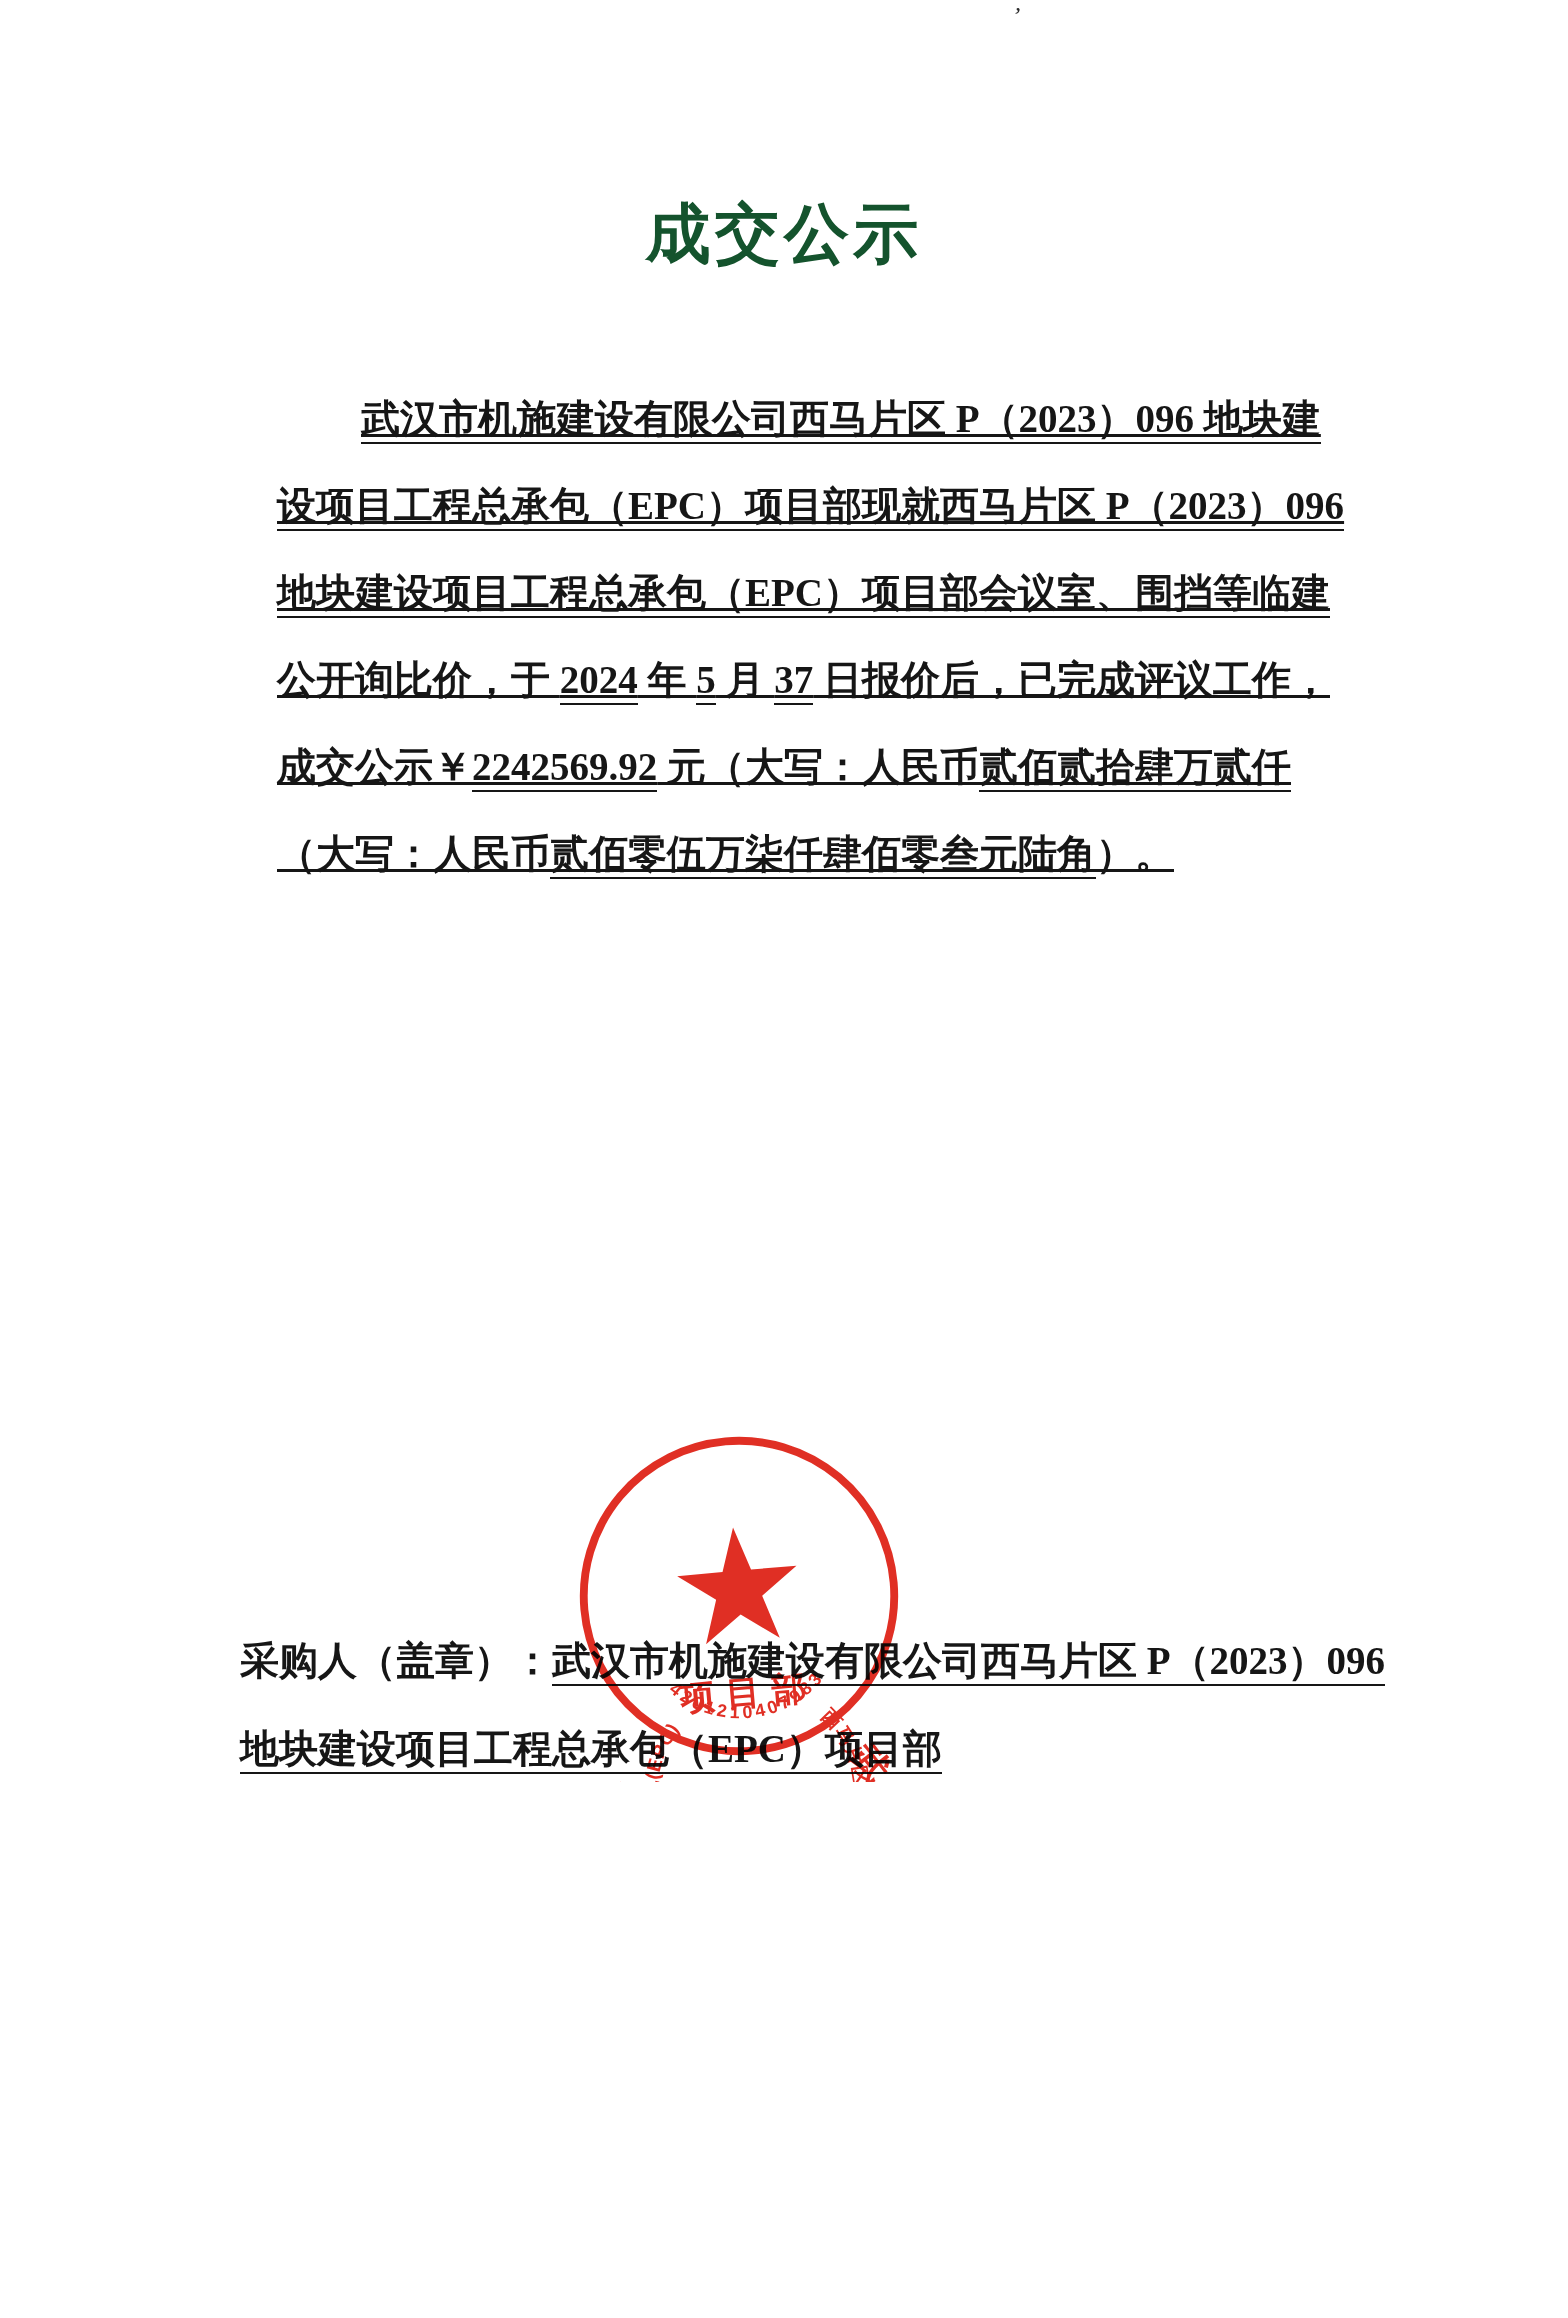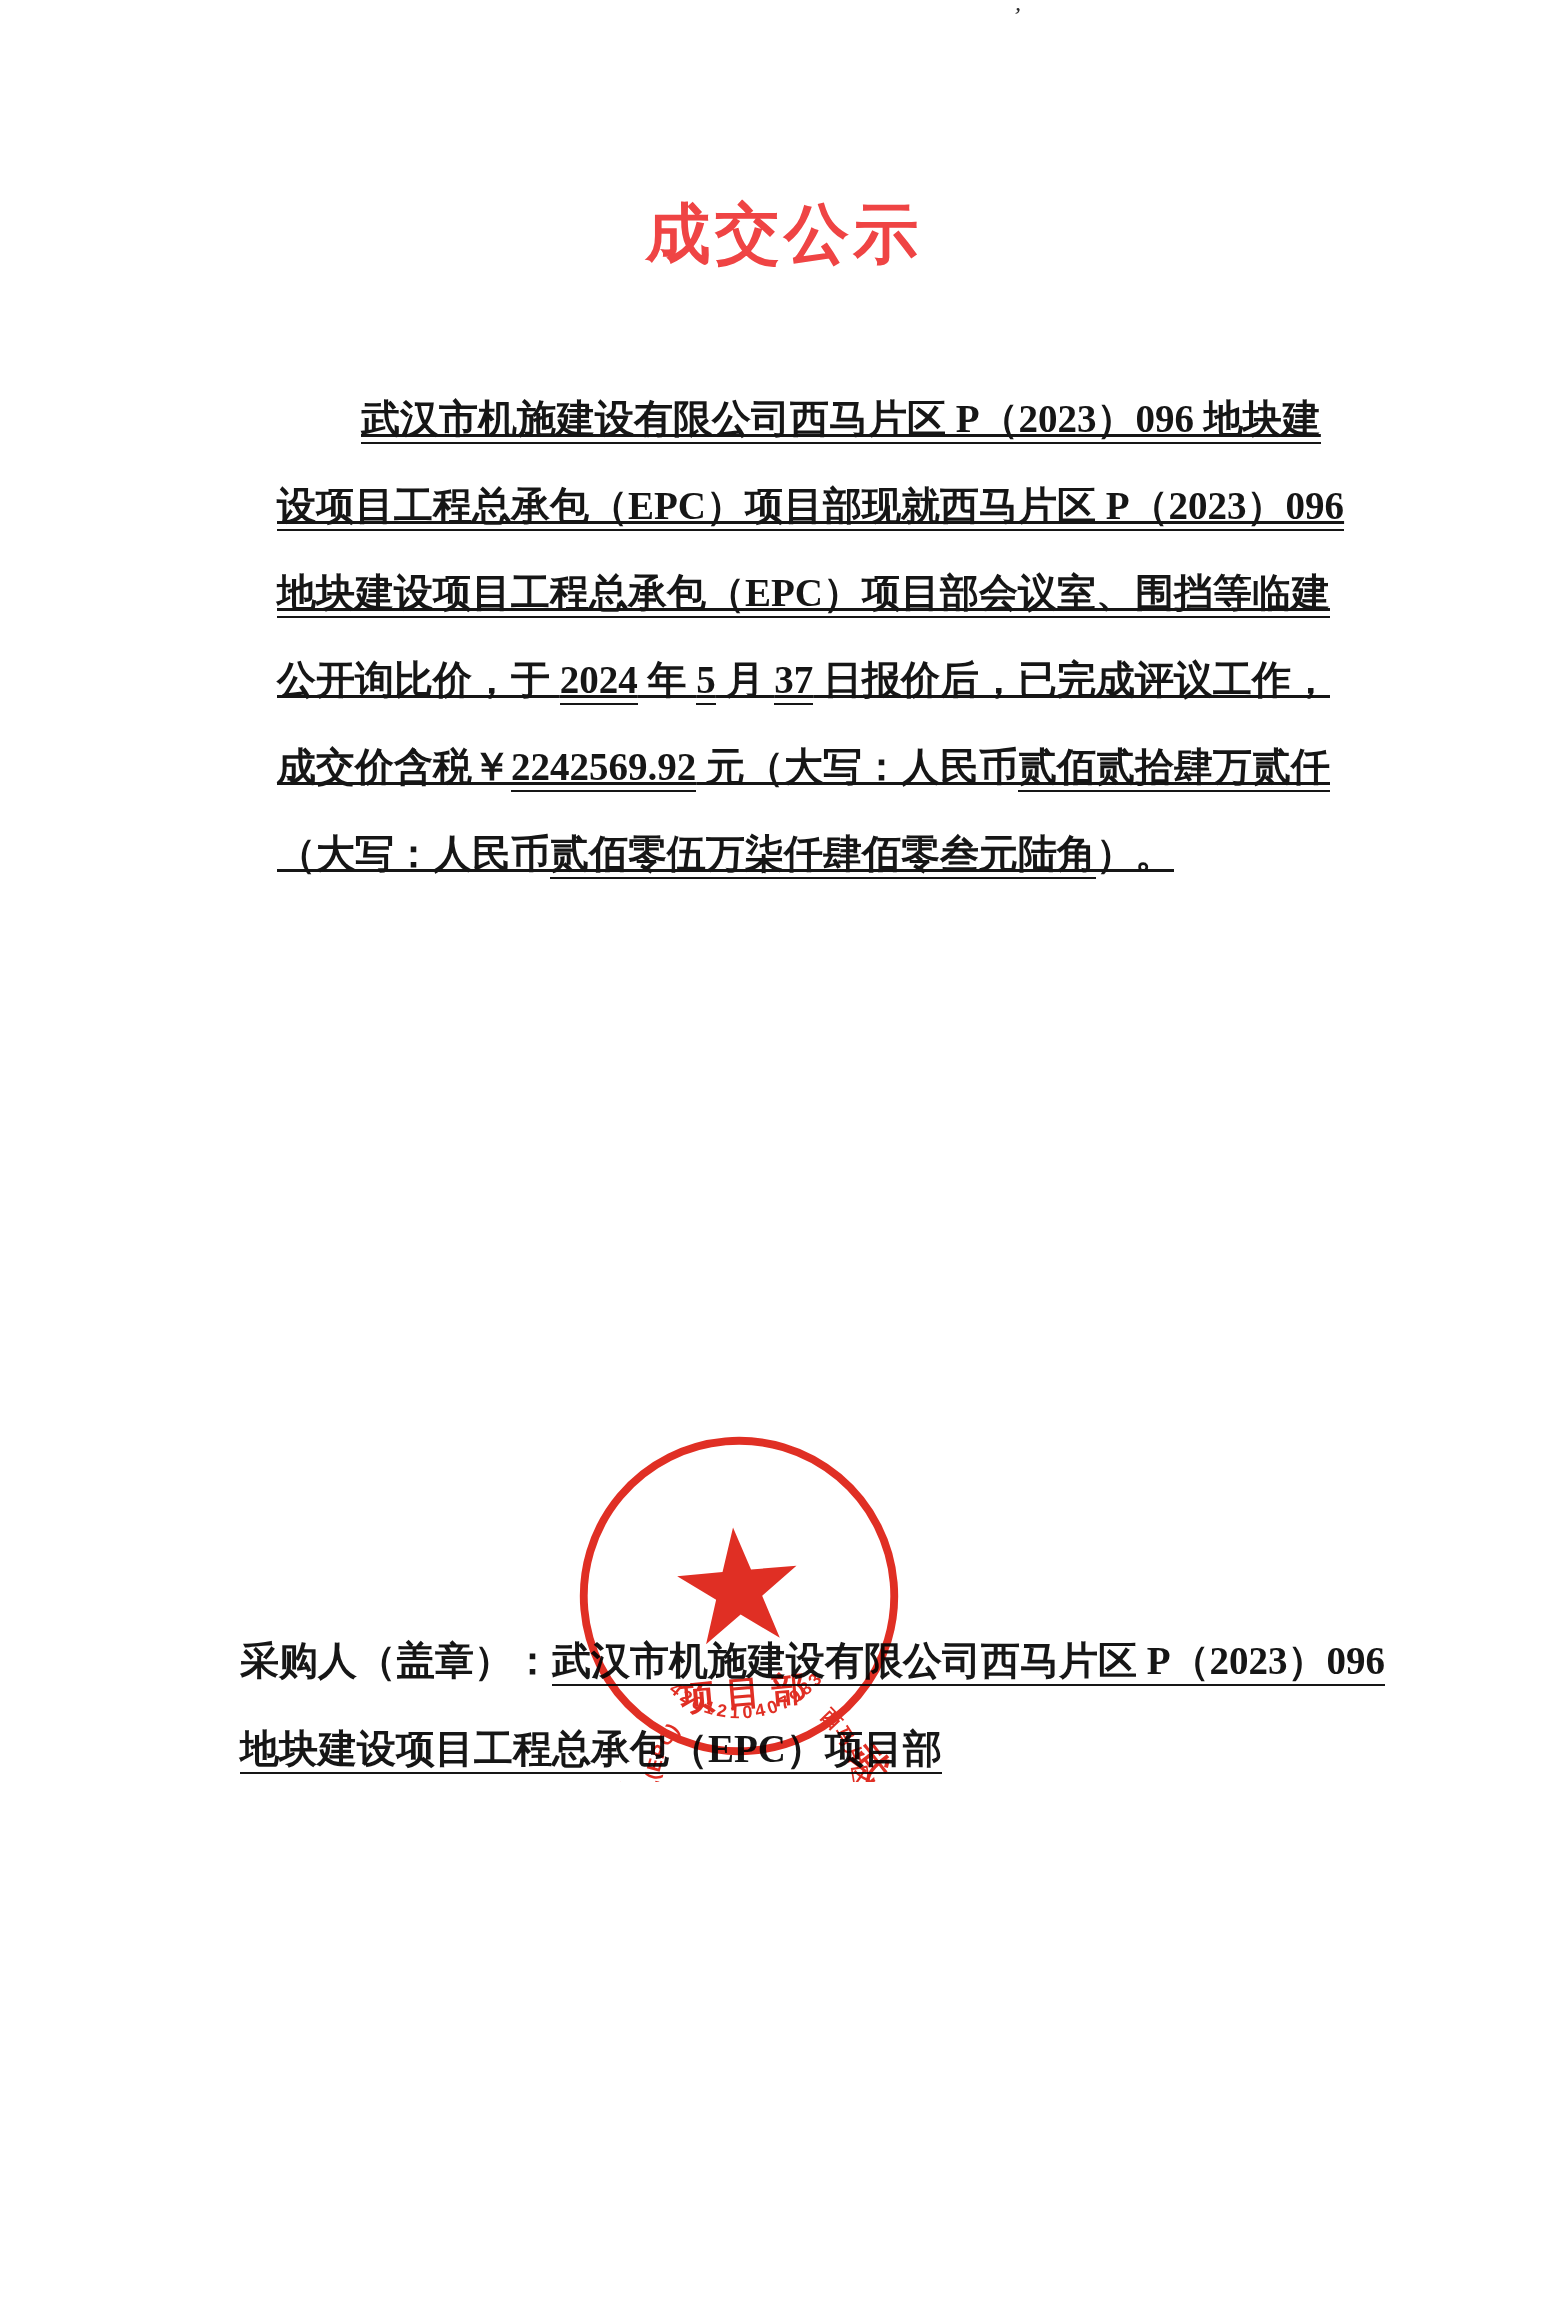--- a/index.html
+++ b/index.html
@@ -12,21 +12,21 @@
     color:#161616;
   }
   .artifact{
     position:absolute;left:1013px;top:2.8px;
     font-size:24px;color:#2a2a2a;transform:rotate(8deg);
   }
   .doc-title{
     position:absolute;left:0;top:190px;width:1568px;
     text-align:center;
     font-size:65px;font-weight:700;letter-spacing:4.3px;
-    color:#ef4444;
+    color:#14532d;
   }
   .body-block{
     position:absolute;left:277px;top:375px;width:1137px;
     font-size:39px;line-height:87px;font-weight:600;text-decoration:underline;
   }
   .notice-block{
     position:absolute;left:277px;top:1171px;width:1137px;
     font-size:39px;line-height:87px;font-weight:600;
   }
   .footer-block{
@@ -49,21 +49,21 @@
 
   <div class="artifact">’</div>
 
   <div class="doc-title">成交公示</div>
 
   <div class="body-block">
       <div class="tline indent"><span class="u">武汉市机施建设有限公司西马片区 P（2023）096 地块建</span></div>
       <div class="tline"><span class="u">设项目工程总承包（EPC）项目部现就西马片区 P（2023）096</span></div>
       <div class="tline"><span class="u">地块建设项目工程总承包（EPC）项目部会议室、围挡等临建</span></div>
       <div class="tline"><span>公开询比价，于 </span><span class="u">2024</span><span> 年 </span><span class="u">5</span><span> 月 </span><span class="u">37</span><span> 日报价后，已完成评议工作，</span></div>
-      <div class="tline"><span>成交价含税￥</span><span class="u">2242569.92</span><span> 元（大写：人民币</span><span class="u">贰佰贰拾肆万贰仟</span></div>
+      <div class="tline"><span>成交公示￥</span><span class="u">2242569.92</span><span> 元（大写：人民币</span><span class="u">贰佰贰拾肆万贰仟</span></div>
       <div class="tline"><span>（大写：人民币</span><span class="u">贰佰零伍万柒仟肆佰零叁元陆角</span><span>）。</span></div>
     </div>
 
 
   <div class="footer-block">
       <div class="tline"><span>采购人（盖章）：</span><span class="u">武汉市机施建设有限公司西马片区 P（2023）096</span></div>
       <div class="tline"><span class="u">地块建设项目工程总承包（EPC）项目部</span></div>
     </div>
 
   <svg class="stamp" viewBox="0 0 520 520" xmlns="http://www.w3.org/2000/svg">

